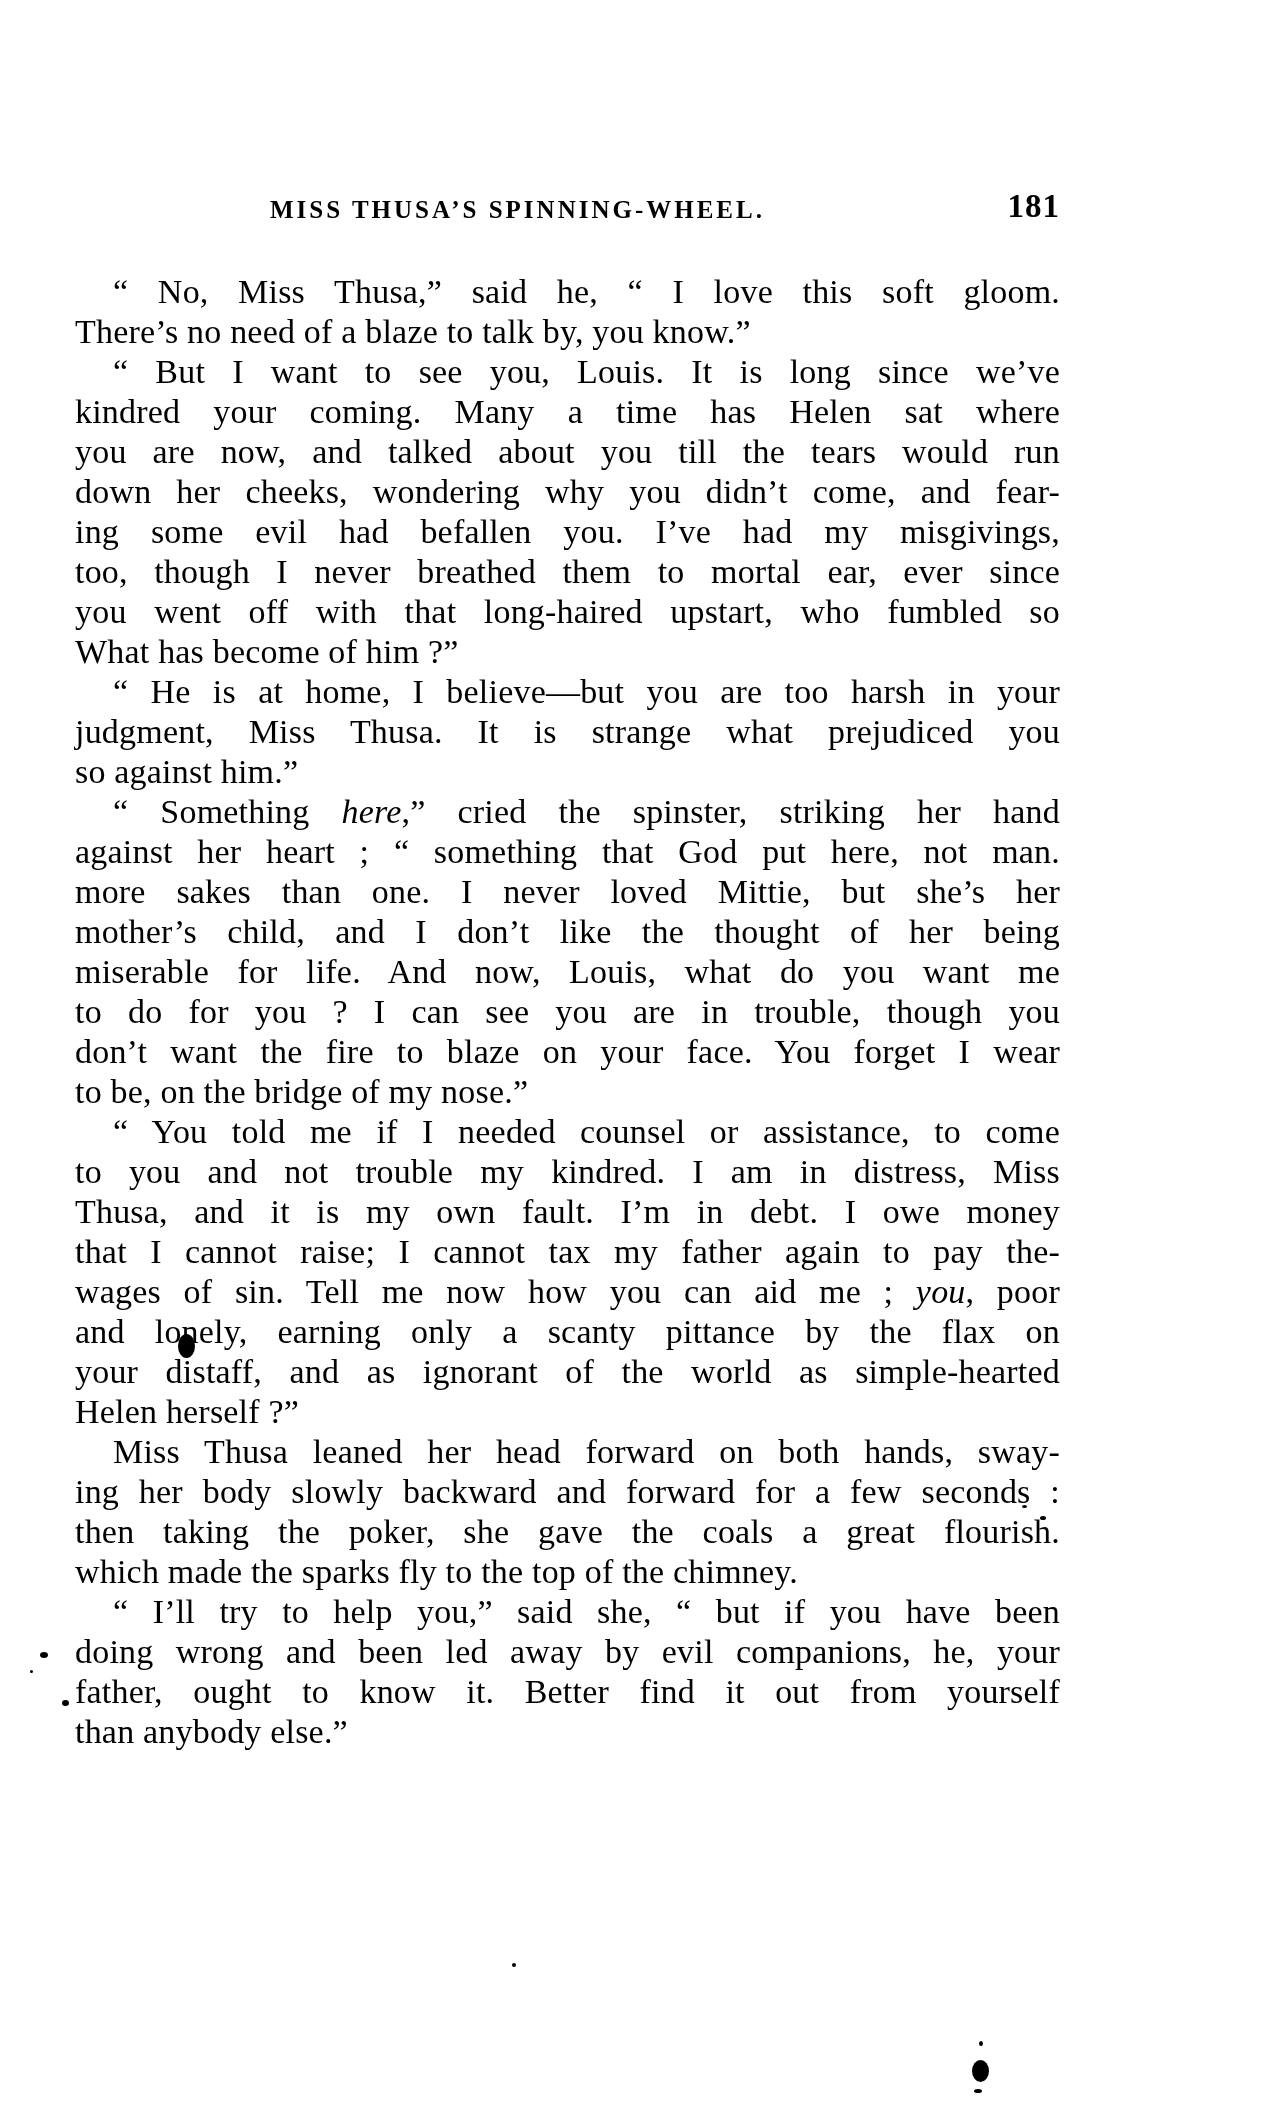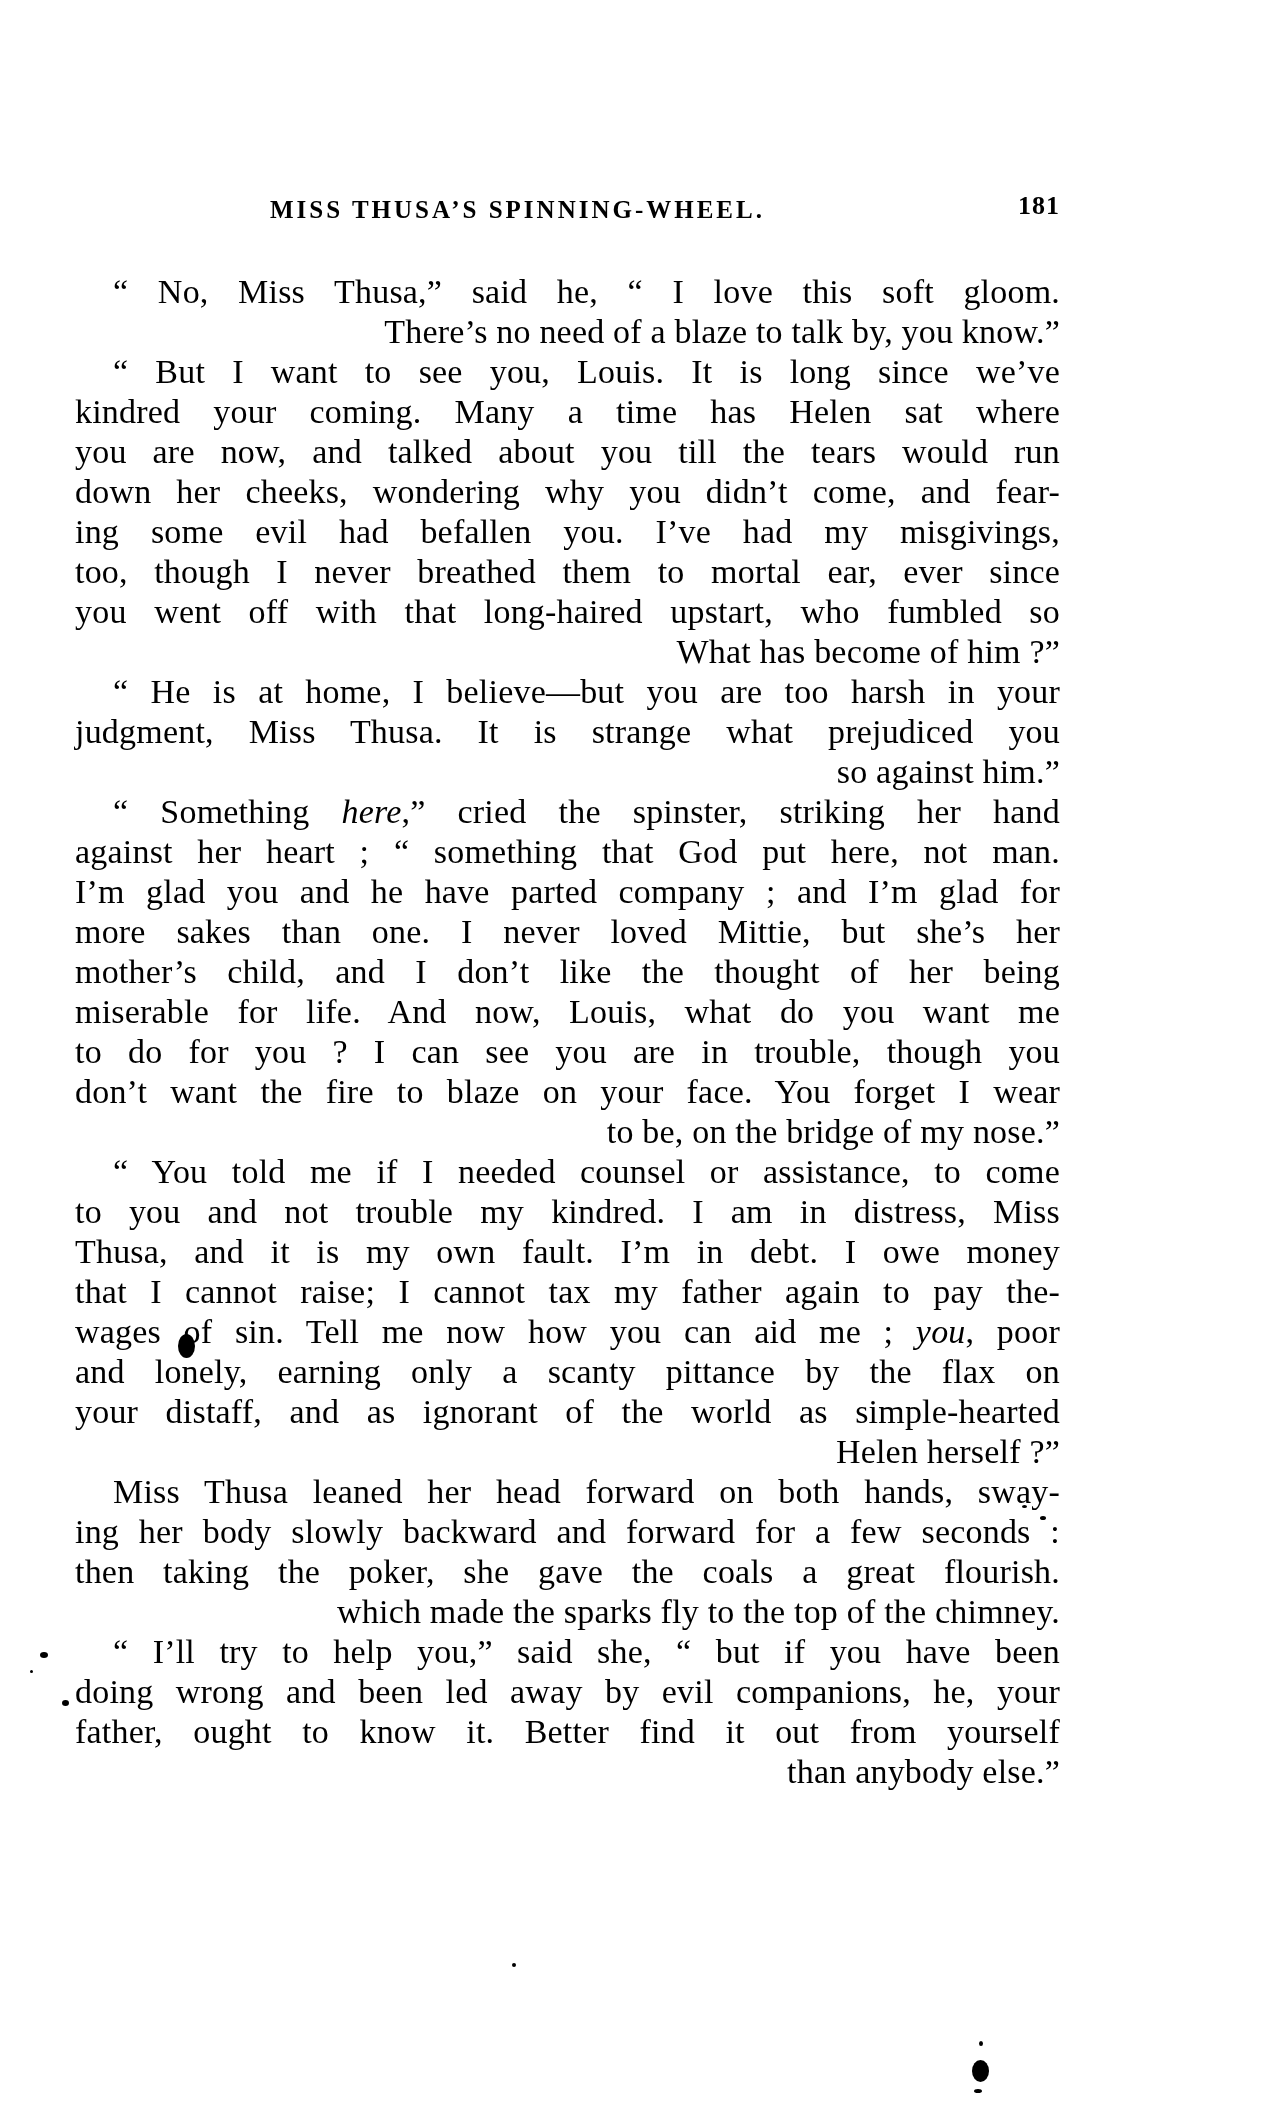--- a/index.html
+++ b/index.html
@@ -29,36 +29,36 @@
     font-size: 25px;
     font-weight: 700;
     letter-spacing: 3px;
     line-height: 28px;
     white-space: nowrap;
   }
   .page-number {
     position: absolute;
     right: 0;
     top: -6px;
-    font-size: 26px;
+    font-size: 33px;
     font-weight: 700;
     letter-spacing: 1px;
     line-height: 36px;
   }
   .body-text {
     position: absolute;
     left: 75px;
     top: 272px;
     width: 985px;
     font-size: 34px;
     line-height: 40px;
     letter-spacing: 0.2px;
   }
   .para { margin: 0; }
-  .line { text-align: right; }
+  .line { text-align: left; }
   .line.just {
     text-align: justify;
     text-align-last: justify;
     text-justify: inter-word;
   }
   .line.indent { text-indent: 38px; }
   .it { font-style: italic; }
   .ink-mark {
     position: absolute;
     background: #000;
@@ -91,21 +91,20 @@
         <div class="line"><span>What has become of him ?”</span></div>
       </div>
       <div class="para">
         <div class="line just indent"><span>“ He is at home, I believe—but you are too harsh in your</span></div>
         <div class="line just"><span>judgment, Miss Thusa.  It is strange what prejudiced you</span></div>
         <div class="line"><span>so against him.”</span></div>
       </div>
       <div class="para">
         <div class="line just indent"><span>“ Something </span><span class="it">here</span><span>,” cried the spinster, striking her hand</span></div>
         <div class="line just"><span>against her heart ; “ something that God put here, not man.</span></div>
-        <div class="line just"><span>I’m glad you and he have parted company ; and I’m glad for</span></div>
         <div class="line just"><span>more sakes than one.  I never loved Mittie, but she’s her</span></div>
         <div class="line just"><span>mother’s child, and I don’t like the thought of her being</span></div>
         <div class="line just"><span>miserable for life.  And now, Louis, what do you want me</span></div>
         <div class="line just"><span>to do for you ?  I can see you are in trouble, though you</span></div>
         <div class="line just"><span>don’t want the fire to blaze on your face.  You forget I wear</span></div>
         <div class="line"><span>to be, on the bridge of my nose.”</span></div>
       </div>
       <div class="para">
         <div class="line just indent"><span>“ You told me if I needed counsel or assistance, to come</span></div>
         <div class="line just"><span>to you and not trouble my kindred.  I am in distress, Miss</span></div>

